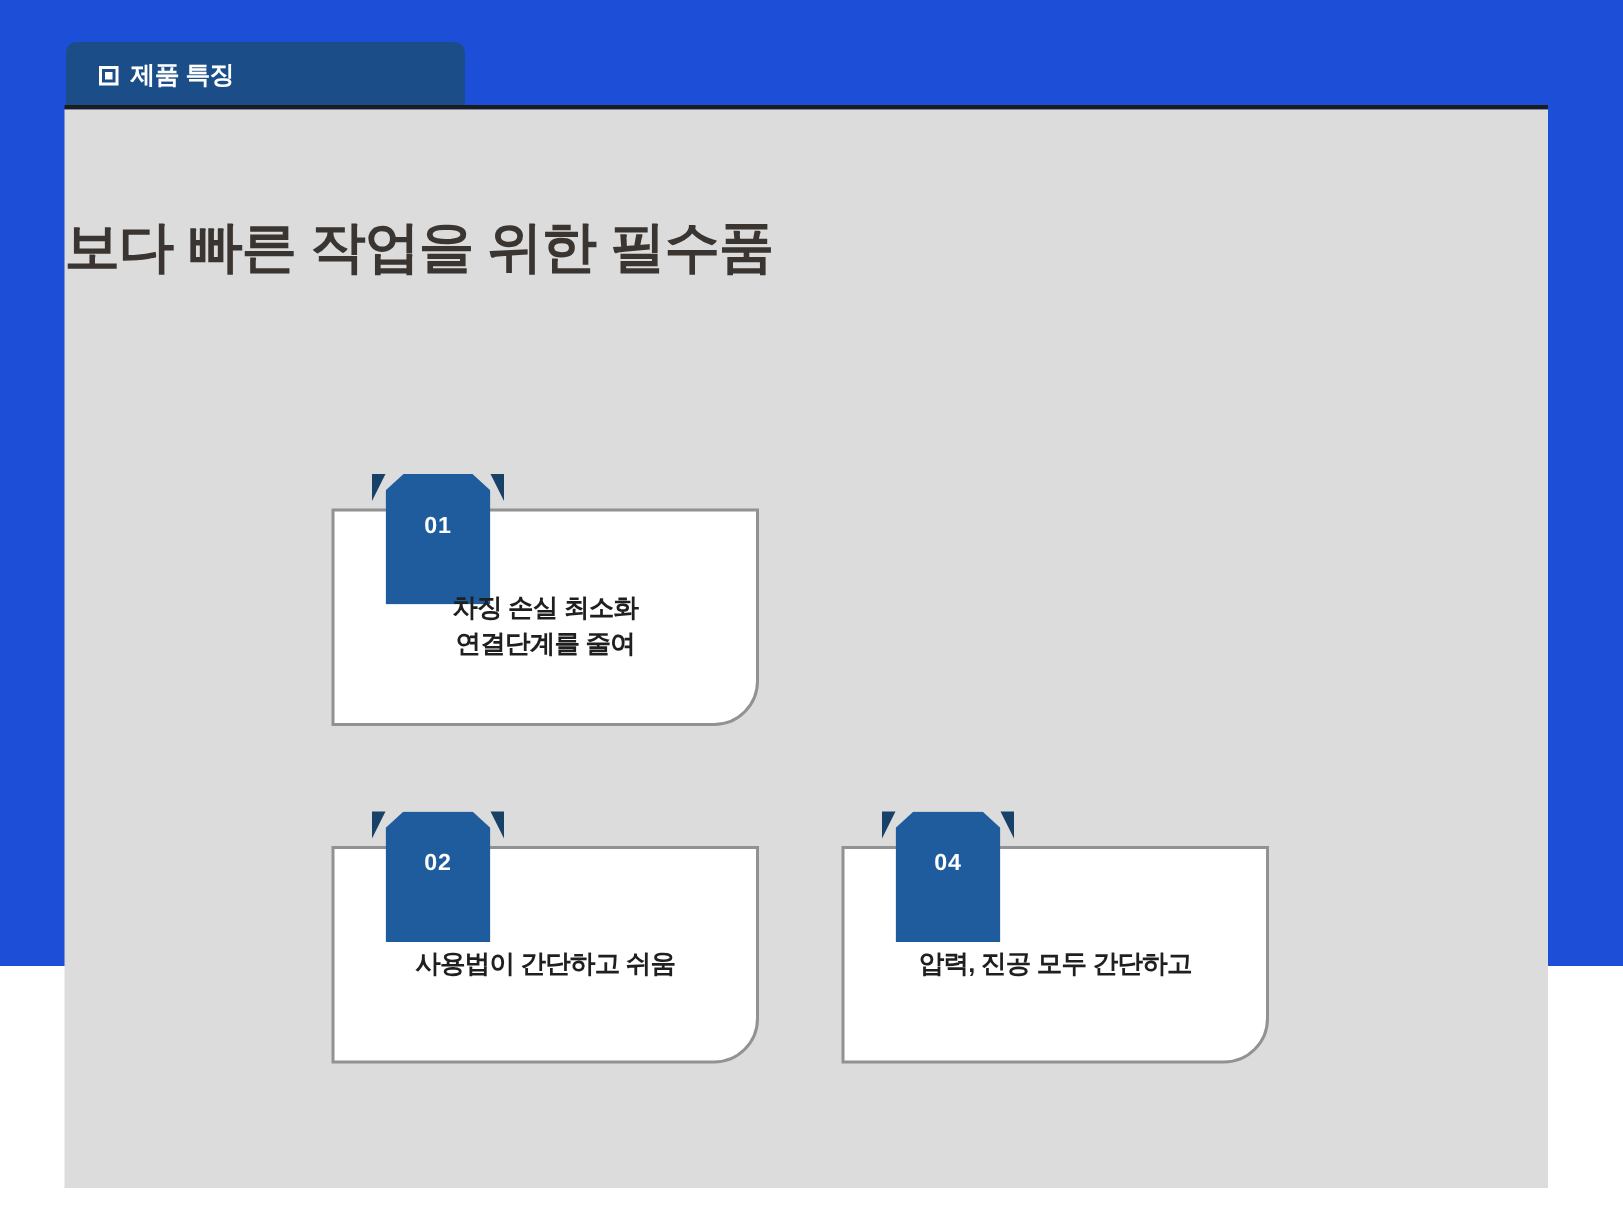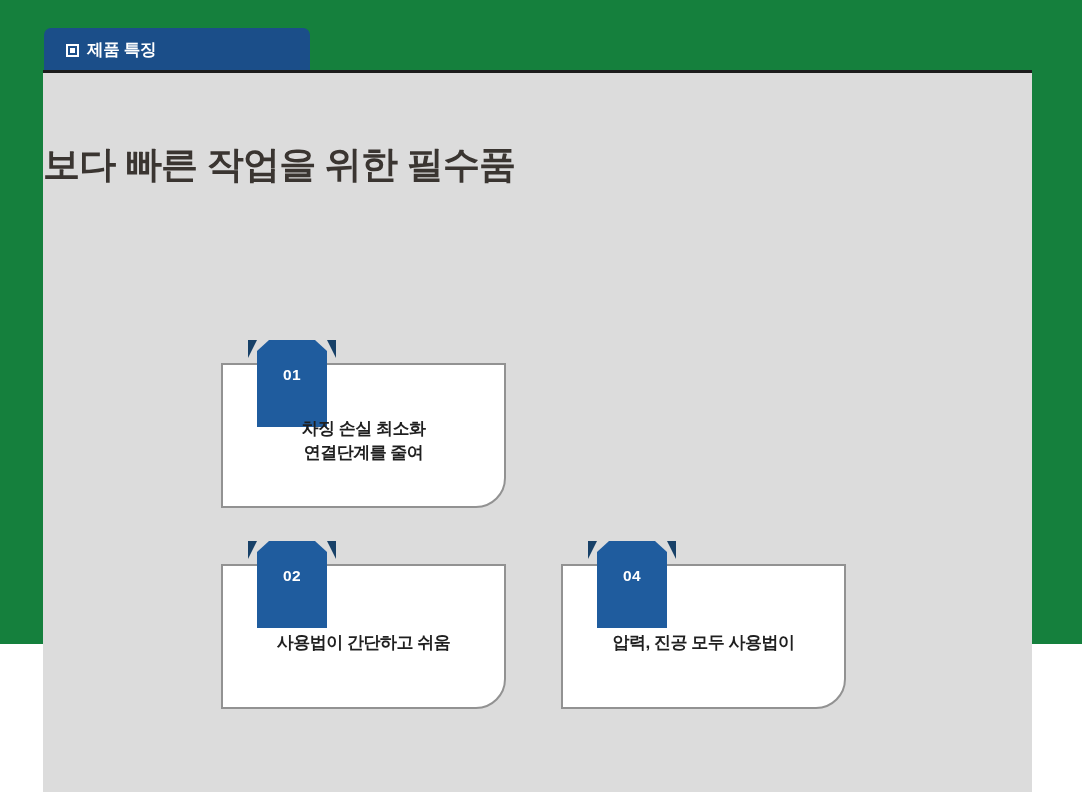--- a/index.html
+++ b/index.html
@@ -14,21 +14,21 @@
     overflow: hidden;
     position: relative;
   }
 
   
   #slide {
     position: absolute;
     left: 0; top: 0;
     width: 1082px;
     height: 644px;
-    background: #15803d;
+    background: #1d4ed8;
   }
 
   
   #header-tab {
     position: absolute;
     left: 44px;
     top: 28px;
     width: 266px;
     height: 44px;
     background: #1b4e89;
@@ -110,21 +110,21 @@
   }
   .card {
     position: absolute;
     width: 285px;
     height: 145px;
     background: #ffffff;
     border: 2px solid #929292;
     box-sizing: border-box;
     border-bottom-right-radius: 30px;
   }
-  .card.pos-0 { left: 178px; top: 266px; margin-top: 24px; }
+  .card.pos-0 { left: 178px; top: 266px; }
   .card.pos-1 { left: 518px; top: 266px; }
   .card.pos-2 { left: 178px; top: 491px; }
   .card.pos-3 { left: 518px; top: 491px; }
 
   
   .ribbon {
     position: absolute;
     left: 34px;
     top: -25px;
     width: 70px;
@@ -232,19 +232,19 @@
       </div>
 
       <div class="card pos-3">
         <div class="ribbon">
           <span class="flap flap-left"></span>
           <span class="flap flap-right"></span>
           <span class="body"></span>
           <span class="num">04</span>
         </div>
         <div class="card-text">
-          <span>압력, 진공 모두 사용법이</span>
+          <span>압력, 진공 모두 간단하고</span>
         </div>
       </div>
 
     </div>
   </div>
 </div>
 
 </body></html>

